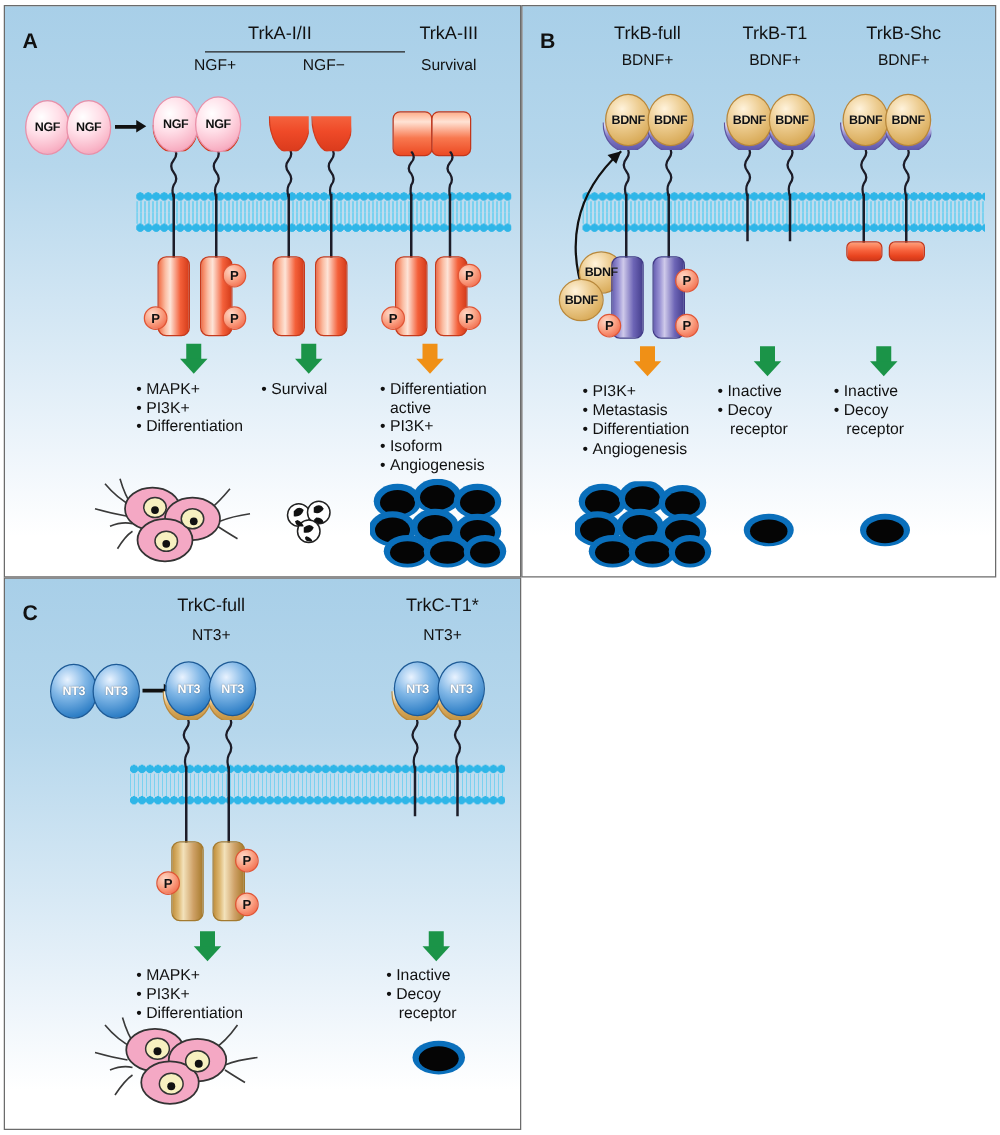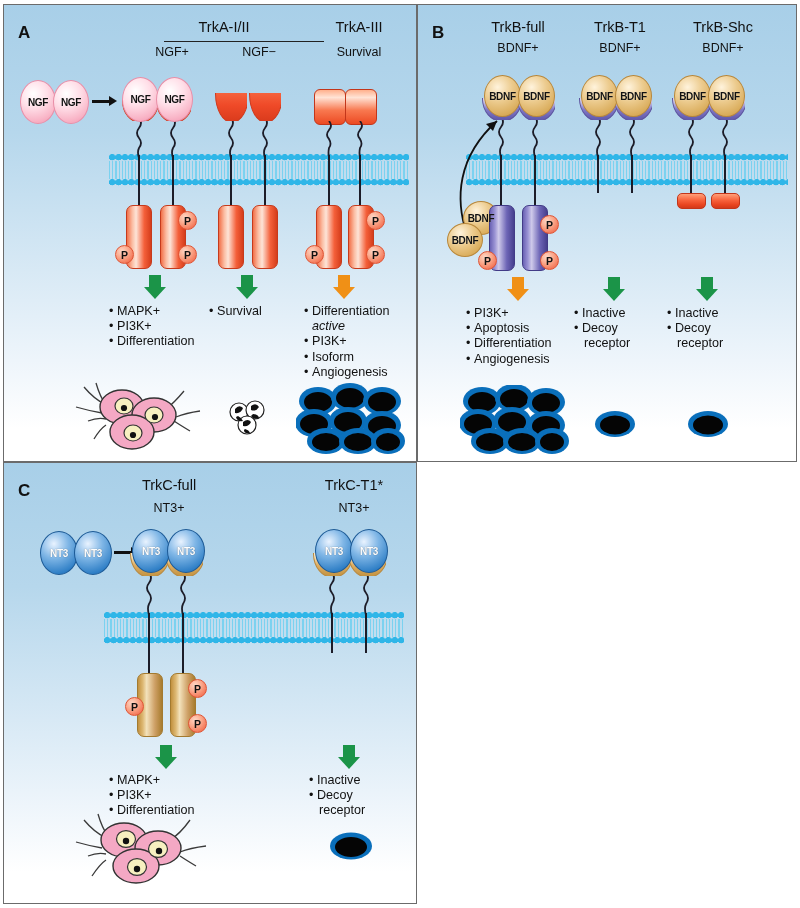--- a/index.html
+++ b/index.html
@@ -236,21 +236,21 @@
       </div>
     <div class="pho" style="left:301px;top:240px;">
         <span>P</span>
       </div>
     <div class="oarrow orange" style="left:329px;top:270px;">
         <div class="sh"></div>
         <div class="hd"></div>
       </div>
     <div class="olist" style="left:300px;top:299px;width:112px;">
       <div><span class="bl">•</span><span>Differentiation</span></div>
-      <div style="padding-left:8px;font-style:italic;"><span>active</span></div>
+      <div style="padding-left:8px;"><span>active</span></div>
       <div><span class="bl">•</span><span>PI3K+</span></div>
       <div><span class="bl">•</span><span>Isoform</span></div>
       <div><span class="bl">•</span><span>Angiogenesis</span></div>
     </div>
 
     <svg class="cellimg" style="left:62px;top:372px;" width="160" height="80" viewBox="0 0 160 80">
       <g fill="none" stroke="#3a3a3a" stroke-width="1.3">
         <path d="M18 10 q10 12 22 18"></path>
           <path d="M30 6 q4 14 10 22"></path>
           <path d="M10 30 q14 4 26 6"></path>
@@ -380,21 +380,21 @@
       </div>
     <div class="pho" style="left:60px;top:246px;">
         <span>P</span>
       </div>
     <div class="oarrow orange" style="left:89px;top:272px;">
         <div class="sh"></div>
         <div class="hd"></div>
       </div>
     <div class="olist" style="left:48px;top:301px;">
       <div><span class="bl">•</span><span>PI3K+</span></div>
-      <div><span class="bl">•</span><span>Apoptosis</span></div>
+      <div><span class="bl">•</span><span>Metastasis</span></div>
       <div><span class="bl">•</span><span>Differentiation</span></div>
       <div><span class="bl">•</span><span>Angiogenesis</span></div>
     </div>
 
     <div class="lig bdnf" style="left:163px;top:70px;width:35px;height:40px;z-index:4;">
         <span>BDNF</span>
       </div>
     <div class="lig bdnf" style="left:197px;top:70px;width:35px;height:40px;z-index:4;">
         <span>BDNF</span>
       </div>

